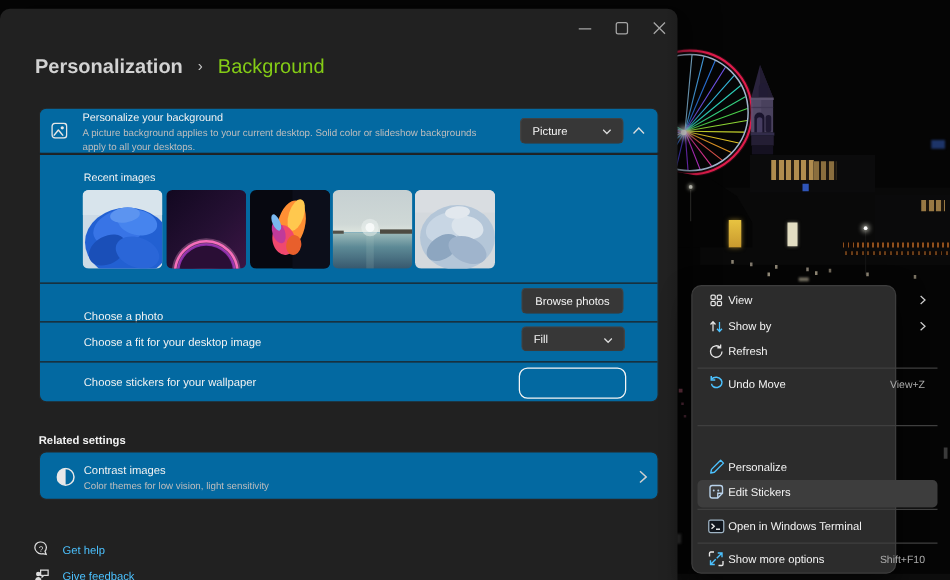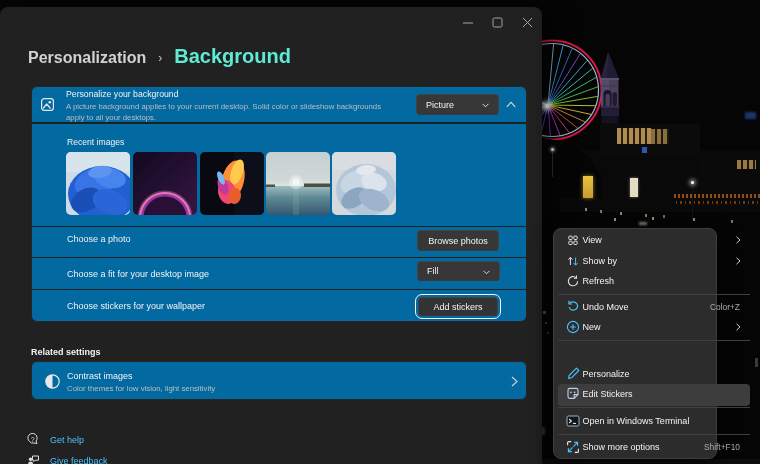--- a/index.html
+++ b/index.html
@@ -123,21 +123,21 @@
 <div id="win">
   <div class="abs" style="right:0;top:0;width:10px;height:100%;background:linear-gradient(90deg,rgba(0,0,0,0),rgba(0,0,0,0.10))"></div>
 
   <svg class="abs" style="left:462px;top:10px" width="72" height="12" viewBox="0 0 72 12">
     <line x1="1" y1="6" x2="11" y2="6" stroke="#a6a6a6" stroke-width="1"></line>
     <rect x="31" y="1" width="9" height="9" rx="1.5" fill="none" stroke="#a6a6a6" stroke-width="1"></rect>
     <path d="M61 1 L70 10 M70 1 L61 10" stroke="#a6a6a6" stroke-width="1"></path>
   </svg>
 
   <div class="abs" style="left:28px;top:38px;height:22px;white-space:nowrap">
-    <span style="font-size:16px;font-weight:700;color:#d2d2d2">Personalization</span><span style="font-size:12px;color:#c8c8c8;padding:0 12px;position:relative;top:-1px">›</span><span style="font-size:20px;font-weight:700;color:#5eead4">Background</span>
+    <span style="font-size:16px;font-weight:700;color:#d2d2d2">Personalization</span><span style="font-size:12px;color:#c8c8c8;padding:0 12px;position:relative;top:-1px">›</span><span style="font-size:16px;font-weight:400;color:#84cc16">Background</span>
   </div>
 
   <div class="card" style="top:79px;height:37px;border-radius:6px 6px 0 0;border-bottom:1px solid #1e1e1e">
     <svg class="abs" style="left:9px;top:11px" width="13" height="13" viewBox="0 0 13 13">
       <rect x="0.6" y="0.6" width="11.8" height="11.8" rx="2.6" fill="none" stroke="#e6e6e6" stroke-width="1.2"></rect>
       <circle cx="8.8" cy="4.2" r="1.3" fill="#e6e6e6"></circle>
       <path d="M2 10.5 L5.7 6 L9.5 10.5" fill="none" stroke="#e6e6e6" stroke-width="1.2" stroke-linejoin="round"></path>
     </svg>
     <div class="abs lbl" style="left:34px;top:2px;font-size:8.7px">Personalize your background</div>
     <div class="abs sub" style="left:34px;top:13.5px;width:330px;line-height:11px">A picture background applies to your current desktop. Solid color or slideshow backgrounds apply to all your desktops.</div>
@@ -232,33 +232,32 @@
         <ellipse cx="34" cy="38" rx="30" ry="26" fill="#b4c6d8"></ellipse>
         <ellipse cx="24" cy="30" rx="16" ry="11" fill="#c8d6e4" transform="rotate(-24 24 30)"></ellipse>
         <ellipse cx="42" cy="30" rx="13" ry="9" fill="#dbe4ec" transform="rotate(16 42 30)"></ellipse>
         <ellipse cx="22" cy="46" rx="14" ry="9" fill="#8da6c0" transform="rotate(-34 22 46)"></ellipse>
         <ellipse cx="42" cy="48" rx="16" ry="10" fill="#9fb4cc" transform="rotate(24 42 48)"></ellipse>
         <ellipse cx="34" cy="18" rx="10" ry="5" fill="#e2e8ee" transform="rotate(-6 34 18)"></ellipse>
       </svg>
     </div>
 
     <div class="divline" style="top:102px"></div>
-    <div class="abs lbl" style="left:35px;top:110px">Choose a photo</div>
+    <div class="abs lbl" style="left:35px;top:124px">Choose a photo</div>
     <div class="btn" style="left:385px;top:106px;width:82px;height:21px">Browse photos</div>
     <div class="divline" style="top:133px"></div>
     <div class="abs lbl" style="left:35px;top:145px">Choose a fit for your desktop image</div>
     <div class="btn" style="left:385px;top:137px;width:83px;height:20px;justify-content:flex-start;padding-left:9px">Fill
       <svg class="abs" style="right:9px;top:8px" width="7" height="5" viewBox="0 0 7 5">
             <path d="M0.5 0.8 L3.5 3.8 L6.5 0.8" fill="none" stroke="#dcdcdc" stroke-width="1"></path>
           </svg>
     </div>
     <div class="divline" style="top:165px"></div>
     <div class="abs lbl" style="left:35px;top:177px">Choose stickers for your wallpaper</div>
     <div class="abs" style="left:383px;top:170px;width:86px;height:25px;border:1.6px solid #f5f5f5;border-radius:7px"></div>
-    <div class="btn" style="left:386px;top:173px;width:80px;height:19px;background:#333333">Add stickers</div>
   </div>
 
   <div class="abs" style="left:31px;top:340px;font-size:9px;font-weight:700;color:#f2f2f2">Related settings</div>
   <div class="card" style="top:354px;height:39px;border-radius:6px">
     <svg class="abs" style="left:13px;top:12px" width="15" height="15" viewBox="0 0 15 15">
       <circle cx="7.5" cy="7.5" r="6.7" fill="none" stroke="#e8e8e8" stroke-width="1.2"></circle>
       <path d="M7.5 0.8 A6.7 6.7 0 0 0 7.5 14.2 Z" fill="#e8e8e8"></path>
     </svg>
     <div class="abs lbl" style="left:35px;top:9px">Contrast images</div>
     <div class="abs sub" style="left:35px;top:21.5px">Color themes for low vision, light sensitivity</div>
@@ -312,31 +311,21 @@
         </svg>
     <span class="tx">Refresh</span>
   </div>
   <div class="msep" style="top:64.5px"></div>
   <div class="mi" style="top:67.5px">
     <svg class="ic" viewBox="0 0 14 14" style="left:8px">
           <path d="M3 3.5 C5.5 1 9.5 1.5 11 4 C12.5 6.5 11 9.5 8 10 C5.5 10.4 3.5 9 3.2 7" fill="none" stroke="#4cc2ff" stroke-width="1.2"></path>
           <path d="M3 0.8 L3 4 L6.2 4" fill="none" stroke="#4cc2ff" stroke-width="1.2"></path>
         </svg>
     <span class="tx">Undo Move</span>
-    <span class="sc">Color+Z</span>
-  </div>
-  <div class="mi" style="top:88px">
-    <svg class="ic" viewBox="0 0 14 14" style="left:8px">
-          <circle cx="7" cy="7" r="5.6" fill="none" stroke="#4cc2ff" stroke-width="1.1"></circle>
-          <path d="M7 4.2 V9.8 M4.2 7 H9.8" stroke="#4cc2ff" stroke-width="1.1"></path>
-        </svg>
-    <span class="tx">New</span>
-    <svg class="ar" viewBox="0 0 8 8">
-          <path d="M2.5 0.8 L6 4 L2.5 7.2" fill="none" stroke="#cdcdcd" stroke-width="1"></path>
-        </svg>
+    <span class="sc">View+Z</span>
   </div>
   <div class="msep" style="top:110.5px"></div>
   <div class="mi" style="top:134.5px">
     <svg class="ic" viewBox="0 0 14 14" style="left:8px">
           <path d="M10.5 1.2 L12.8 3.5 L5.5 10.8 L2.6 11.4 L3.2 8.5 Z" fill="none" stroke="#4cc2ff" stroke-width="1.1" stroke-linejoin="round"></path>
         </svg>
     <span class="tx">Personalize</span>
   </div>
   <div class="abs" style="left:4px;top:155px;width:192px;height:21.5px;background:#3d3d3d;border-radius:4px"></div>
   <div class="mi" style="top:155px">

